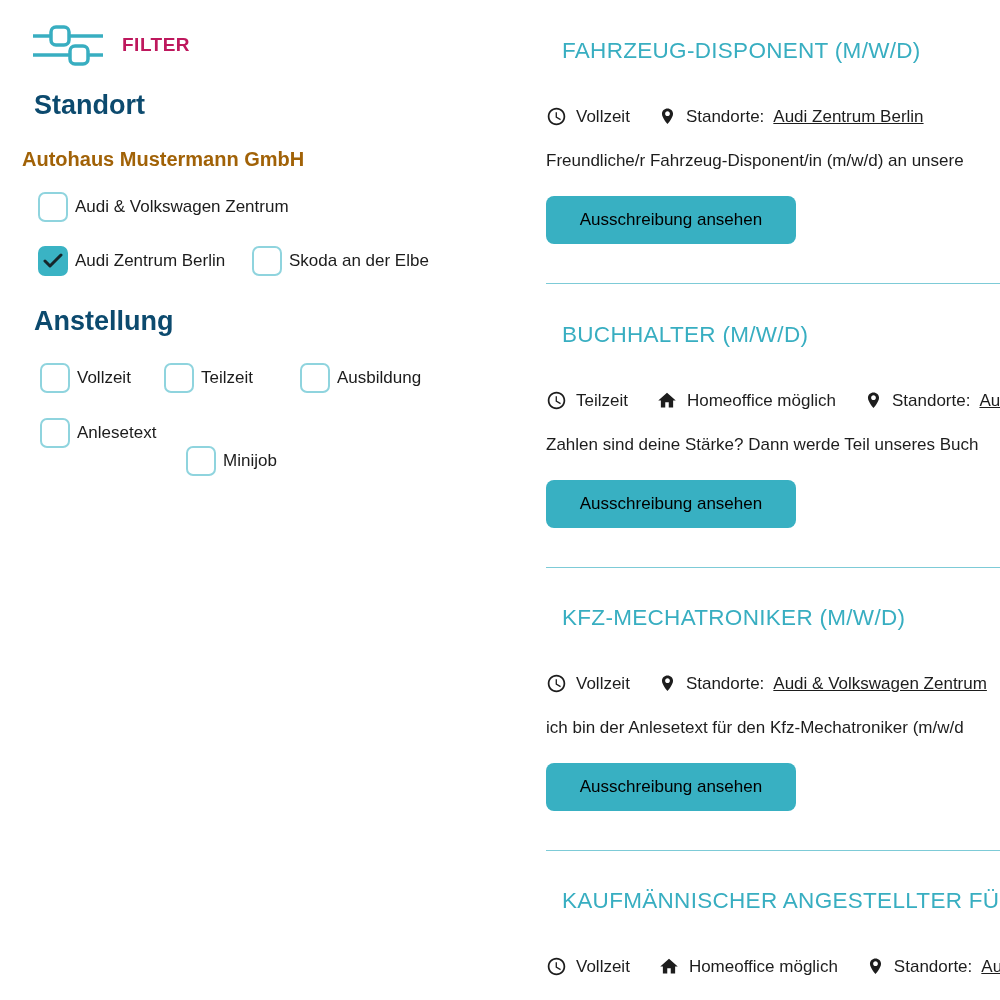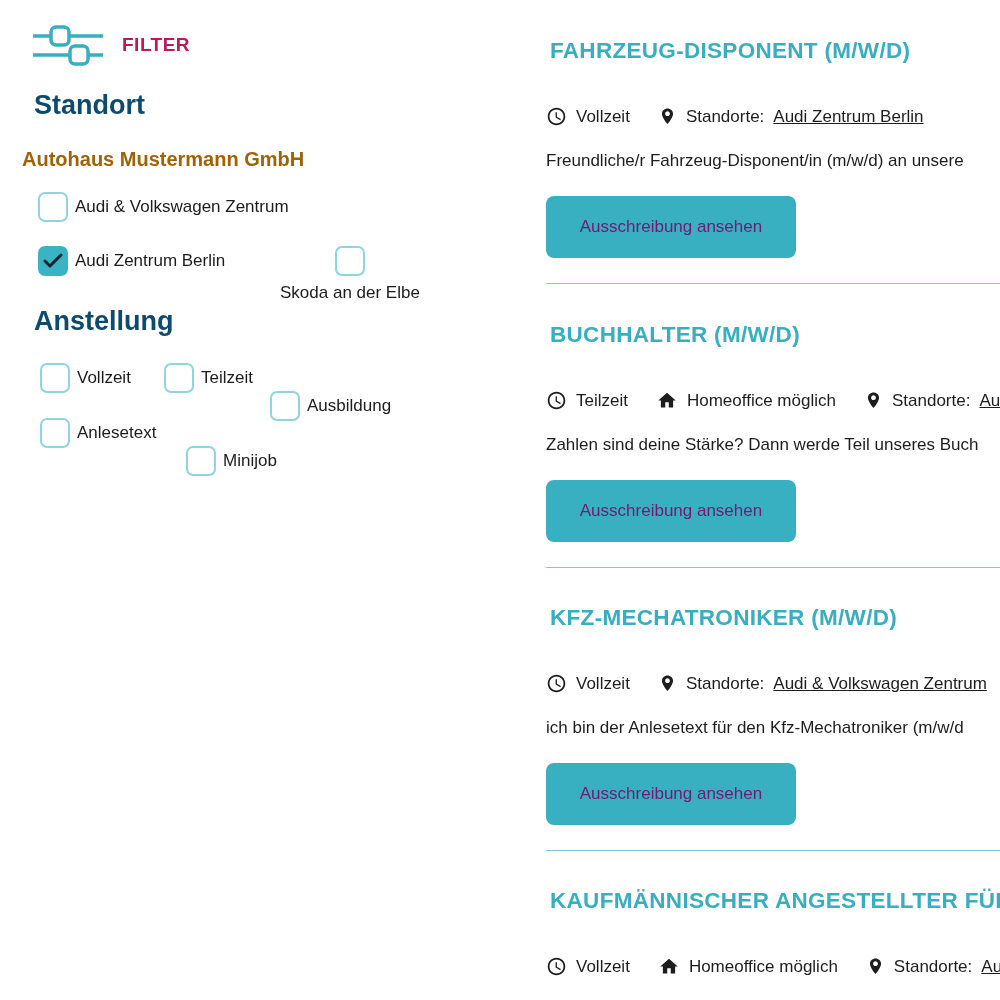--- a/index.html
+++ b/index.html
@@ -30,52 +30,52 @@
     border:2px solid #8fd4de; border-radius:7px; background:#fff;
     display:flex; align-items:center; justify-content:center;
   }
   .cb-box svg { display:none; }
   .cb-item.checked .cb-box { background:#3ab3c4; border-color:#3ab3c4; }
   .cb-item.checked .cb-box svg { display:block; }
   .cb-label { font-size:17px; color:#1c1c1c; white-space:nowrap; }
 
   .pos-cb1 { left:38px;  top:192px; }
   .pos-cb2 { left:38px;  top:246px; }
-  .pos-cb3 { left:280px; top:246px;flex-direction:column; }
+  .pos-cb3 { left:252px; top:246px; }
   .pos-cb4 { left:40px;  top:363px; }
   .pos-cb5 { left:164px; top:363px; }
-  .pos-cb6 { left:270px; top:363px;margin-top:28px; }
+  .pos-cb6 { left:300px; top:363px; }
   .pos-cb7 { left:40px;  top:418px; }
   .pos-cb8 { left:186px; top:418px;margin-top:28px; }
 
   
   .jobs { position:absolute; left:546px; top:0; width:900px; }
   .job { position:absolute; left:0; width:900px; }
   .job-1 { top:38px; } .job-2 { top:322px; } .job-3 { top:605px; } .job-4 { top:888px; }
 
   .job-title {
-    position:absolute; top:0; left:4px;
-    color:#38aec1; font-size:22.5px; font-weight:bold;
+    position:absolute; top:0; left:16px;
+    color:#38aec1; font-size:22.5px; font-weight:normal;
     letter-spacing:0.3px; white-space:nowrap;
   }
   .job-meta {
     position:absolute; top:68px; left:0;
     display:flex; align-items:center; gap:28px;
     font-size:17px; white-space:nowrap;
   }
   .meta-item { display:flex; align-items:center; gap:9px; white-space:nowrap; }
   .meta-item svg { flex:0 0 auto; }
   .loc-link { color:#1d1d1d; text-decoration:underline; }
   .job-desc { position:absolute; top:113px; left:0; font-size:17px; white-space:nowrap;text-align:center; }
   .job-button {
     position:absolute; top:158px; left:0;
-    width:250px; height:62px;
+    width:250px; height:48px;
     background:#38b0c2; border:none; border-radius:8px;
     font-family:"Liberation Sans", sans-serif;
-    font-size:17px; color:#701a75; cursor:pointer;
+    font-size:17px; color:#000000; cursor:pointer;
   }
   .job-divider { position:absolute; top:245px; left:0; width:860px; height:1px; background:#7dcbd7; }
 </style>
 </head>
 <body>
 
 <div class="page">
 
   <div>
 

